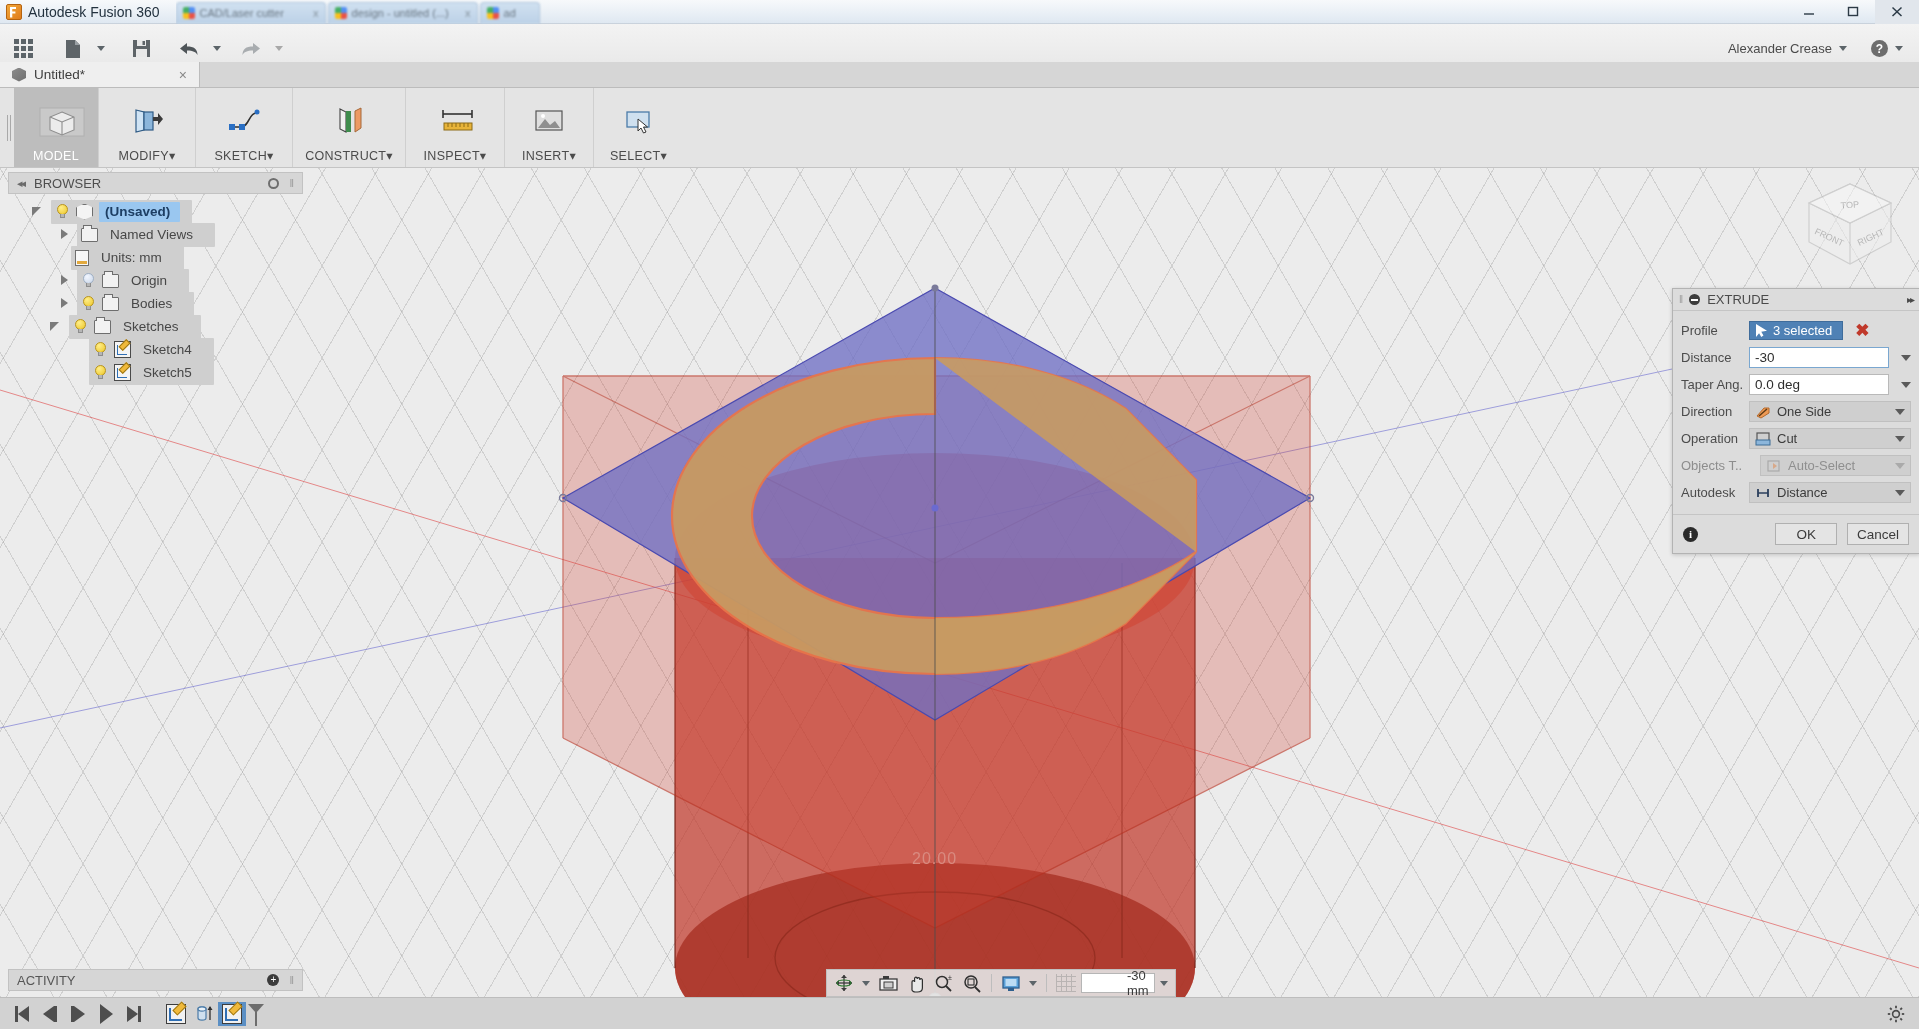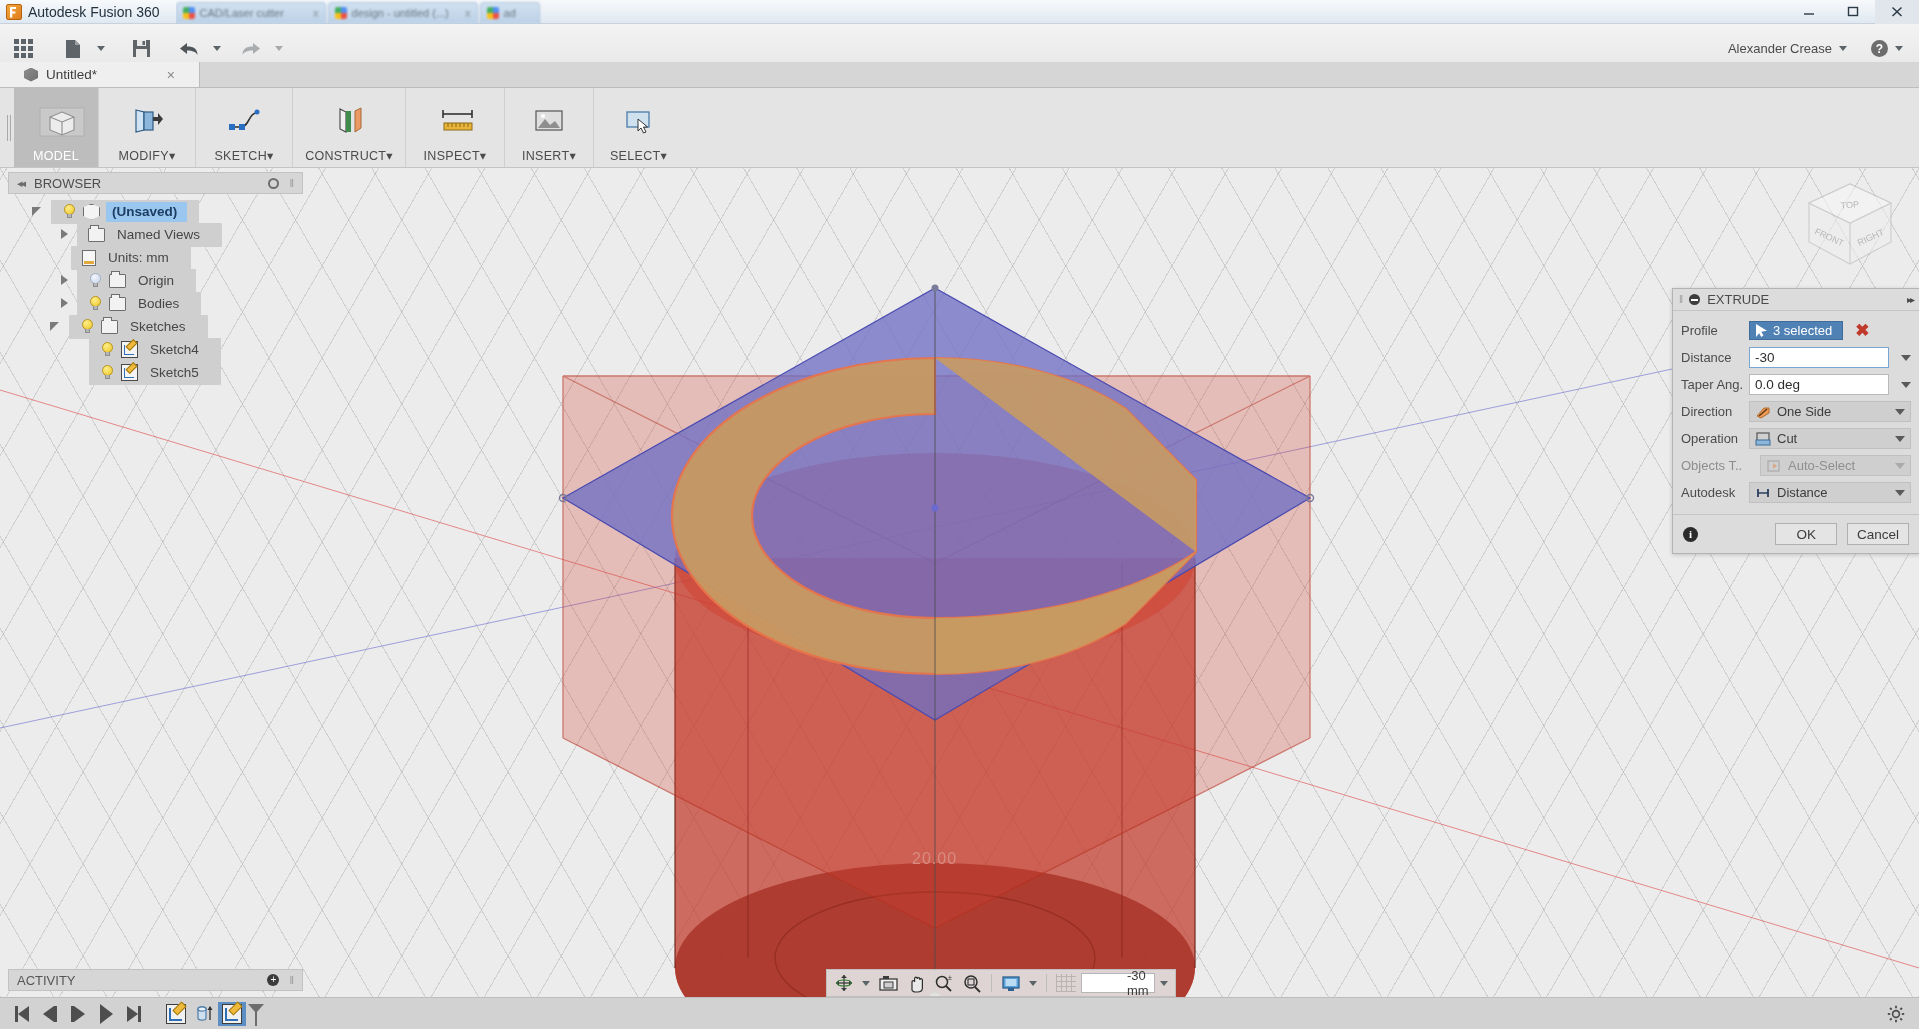--- a/index.html
+++ b/index.html
@@ -68,21 +68,21 @@
   .helpcircle { width:17px;height:17px;border-radius:50%; background:#6d6d6d; color:#fff;
       font-size:12px; display:flex;align-items:center;justify-content:center; font-weight:bold;}
 
   
   .doctabs {
     position:absolute; left:0; top:62px; width:1919px; height:26px;
     background:#d6d6d6; border-bottom:1px solid #bcbcbc; display:flex; align-items:stretch;
   }
   .doctab {
     width:200px; background:#efefef; border-right:1px solid #bcbcbc;
-    display:flex; align-items:center; gap:8px; padding:0 24px;
+    display:flex; align-items:center; gap:8px; padding:0 12px;
   }
   .doctab .cube { width:14px;height:14px;flex:none;
     background:linear-gradient(135deg,#8c8c8c,#6f6f6f);
     clip-path:polygon(50% 0,100% 25%,100% 75%,50% 100%,0 75%,0 25%);}
   .doctab .name{ flex:1; font-size:13.5px; color:#3d3d3d; }
   .doctab .x{ color:#888; font-size:14px; }
   .doctabs .rest{ flex:1; background:#d6d6d6;}
 
   
   .ribbon {
@@ -145,21 +145,21 @@
     clip-path:polygon(50% 0,100% 25%,100% 78%,50% 100%,0 78%,0 25%);}
   .docic{ width:14px;height:16px;flex:none;background:#f7f7f7;border:1.4px solid #6e6e6e;position:relative;}
   .docic::after{content:"";position:absolute;left:1px;bottom:1px;right:1px;height:3px;background:#e2a93d;}
   .sketchic{ width:17px;height:17px;flex:none;background:#f4f4f4;border:1.4px solid #4a4a4a;position:relative;}
   .sketchic::before{content:"";position:absolute;left:2px;bottom:2px;width:9px;height:9px;
      border-left:1.6px solid #2f6fb5;border-bottom:1.6px solid #2f6fb5;}
   .sketchic::after{content:"";position:absolute;right:0px;top:0px;width:9px;height:4px;
      background:#f0b93a; transform:rotate(-45deg); border:1px solid #9d7615;}
   .tlabel{ background:#cfcfcf; padding:2px 10px 3px 6px; font-size:13.5px; color:#474747; border-radius:1px;}
   .tlabel.sel{ background:#9ac7f0; color:#1d3e63; font-weight:bold;}
-  .tchip{ background:#cfcfcf; display:flex; align-items:center; gap:6px; padding:2px 12px 2px 11px; border-radius:1px;}
+  .tchip{ background:#cfcfcf; display:flex; align-items:center; gap:6px; padding:2px 12px 2px 4px; border-radius:1px;}
 
   
   .activity{ position:absolute; left:8px; bottom:6px; width:295px; height:22px;
     background:#d6d6d6;border:1px solid #c2c2c2; display:flex;align-items:center;gap:10px;padding:0 8px;
     font-size:13px;color:#565656;}
   .activity .ttl{flex:1;}
   .plusc{width:12px;height:12px;border-radius:50%;background:#3b3b3b;color:#fff;font-size:10px;
      display:flex;align-items:center;justify-content:center;line-height:1;}
 
   

